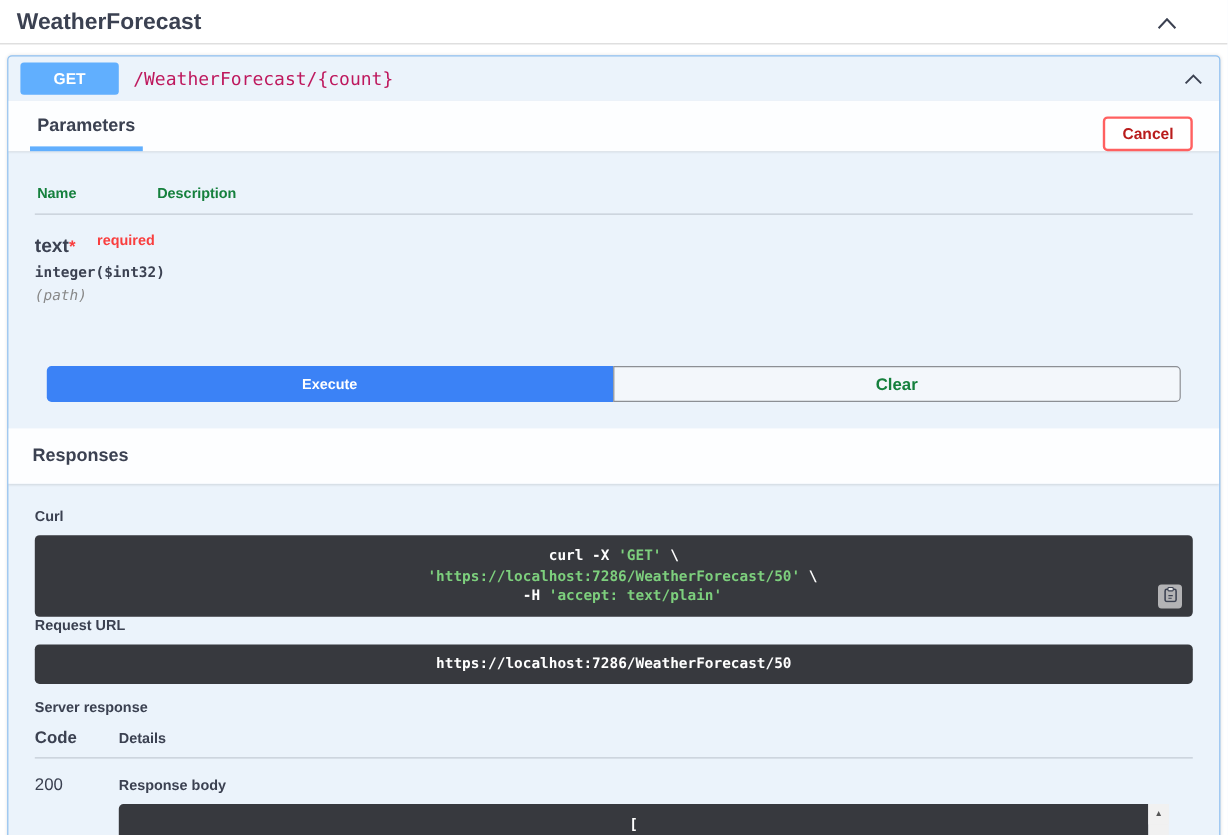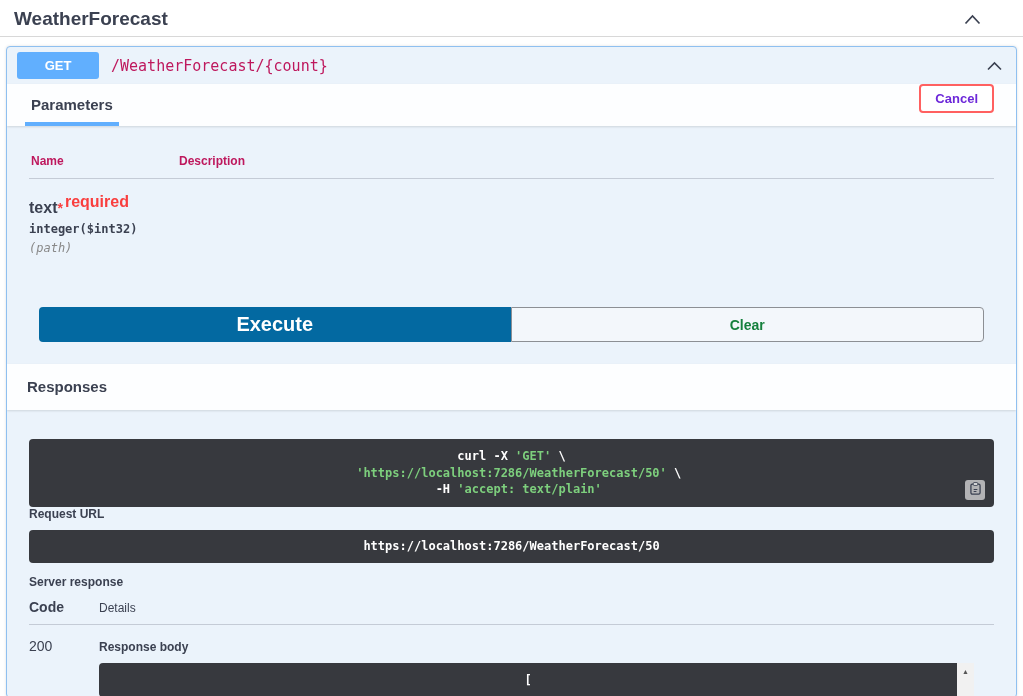--- a/index.html
+++ b/index.html
@@ -18,45 +18,45 @@
     background: #ebf3fb; box-shadow: 0 0 3px rgba(0,0,0,.12); overflow: hidden; }
 
   .op-summary { display: flex; align-items: center; padding: 5px 12px 5px 10px; }
   .method-badge { background: #61affe; color: #fff; font-weight: bold; font-size: 13px;
     padding: 6px 0; width: 82px; text-align: center; border-radius: 3px; border: none; cursor: pointer; }
   .op-path { margin-left: 12px; font-family: "DejaVu Sans Mono", monospace; font-weight: normal;
     font-size: 15px; color: #be185d; }
   .op-summary .chev-btn { margin-left: auto; }
 
   .section-header { background: rgba(255,255,255,.88); box-shadow: 0 1px 2px rgba(0,0,0,.12);
-    display: flex; align-items: flex-start; justify-content: space-between; padding: 0 22px 0 18px; }
+    display: flex; align-items: flex-end; justify-content: space-between; padding: 0 22px 0 18px; }
   .tab-item { display: inline-block; padding: 12px 6px 8px 6px; border-bottom: 4px solid #61affe;
     cursor: pointer; }
   .tab-item span { font-size: 15px; font-weight: bold; color: #3b4151; }
-  .cancel-btn { background: #fff; border: 2px solid #ff6060; color: #6d28d9; font-weight: bold;
+  .cancel-btn { background: #fff; border: 2px solid #ff6060; color: #b91c1c; font-weight: bold;
     font-size: 13px; border-radius: 4px; padding: 5px 14px; cursor: pointer; }
 
   .params-body { padding: 28px 22px 0 22px; }
-  .table-head { display: flex; font-size: 12px; font-weight: bold; color: #be185d;
-    padding: 0 0 10px 2px; border-bottom: 1px solid rgba(59,65,81,.22); gap: 48px; }
+  .table-head { display: flex; font-size: 12px; font-weight: bold; color: #15803d;
+    padding: 0 0 10px 2px; border-bottom: 1px solid rgba(59,65,81,.22); }
   .col-name { width: 100px; }
   .param-row { display: flex; margin-top: 14px; }
   .param-meta { width: 100px; }
   .param-name { font-size: 16px; font-weight: bold; color: #3b4151; }
   .req-star { color: #f93e3e; font-size: 14px; }
-  .req-label { color: #f93e3e; font-size: 16px; vertical-align: super; margin-left: 2px; }
+  .req-label { color: #f93e3e; font-size: 12px; vertical-align: super; margin-left: 18px; }
   .param-type { font-family: "DejaVu Sans Mono", monospace; font-weight: bold; font-size: 12px;
     margin-top: 5px; }
   .param-in { font-family: "DejaVu Sans Mono", monospace; font-style: italic; font-size: 12px;
     color: #888; margin-top: 5px; }
   .param-input { width: 290px; height: 32px; border: 1px solid #d9d9d9; border-radius: 4px;
     padding: 0 10px; font-size: 14px; color: #3b4151; background: #fff; }
 
   .execute-wrapper { display: flex; margin: 52px 10px 18px 10px; }
-  .execute-btn { flex: 1; background: #0369a1; color: #fff; font-weight: bold; font-size: 20px;
+  .execute-btn { flex: 1; background: #3b82f6; color: #fff; font-weight: bold; font-size: 12px;
     border: none; border-radius: 4px 0 0 4px; padding: 6px 0; cursor: pointer; }
   .clear-btn { flex: 1; background: #f3f7fb; color: #15803d; font-weight: bold; font-size: 14px;
     border: 1px solid #8c8f94; border-radius: 0 4px 4px 0; padding: 6px 0; cursor: pointer; }
 
   .responses-header { background: rgba(255,255,255,.88); box-shadow: 0 1px 2px rgba(0,0,0,.12);
     padding: 14px 20px; margin-top: 22px; }
   .responses-header span { font-size: 15px; font-weight: bold; color: #3b4151; }
 
   .responses-body { padding: 20px 22px 0 22px; }
   .block-label { font-size: 12px; font-weight: bold; color: #3b4151; }
@@ -70,21 +70,21 @@
     background: rgba(255,255,255,.62); border: none; border-radius: 3px; cursor: pointer;
     display: flex; align-items: center; justify-content: center; }
   .url-block { padding: 8px 12px; margin-top: 9px; }
   .spacer-12 { }
   .spacer-14 { margin-top: 12px; }
 
   .resp-table-head { display: flex; align-items: flex-end; margin-top: 10px;
     padding-bottom: 9px; border-bottom: 1px solid rgba(59,65,81,.22); }
   .col-code { width: 70px; }
   .resp-table-head .col-code { font-size: 14px; font-weight: bold; }
-  .resp-table-head .col-details { font-size: 12px; font-weight: normal; }
+  .resp-table-head .col-details { font-size: 12px; font-weight: bold; }
   .resp-row { display: flex; margin-top: 13px; }
   .status-code { width: 70px; font-size: 14px; color: #3b4151; }
   .resp-details { flex: 1; margin-right: 20px; }
   .resp-body-label { font-size: 12px; font-weight: bold; margin: 2px 0 9px 0; }
   .resp-block-wrap { display: flex; }
   .resp-block-wrap pre.code-block { flex: 1; margin-top: 0; border-radius: 4px 0 0 4px; }
   .fake-scrollbar { width: 17px; background: #f1f1f1; display: flex; flex-direction: column; }
   .scroll-up { height: 17px; background: #f1f1f1; border: none; cursor: pointer;
     color: #555; font-size: 7px; line-height: 17px; padding: 0; }
 
@@ -145,20 +145,21 @@
       <button class="execute-btn">Execute</button>
       <button class="clear-btn">Clear</button>
     </div>
   </div>
 
   <div class="responses-header">
     <span>Responses</span>
   </div>
 
   <div class="responses-body">
+    <div class="block-label">Curl</div>
     <div class="curl-wrap">
       <pre class="code-block"><div><span class="tok-plain">curl -X </span><span class="tok-string">'GET'</span><span class="tok-plain"> \</span></div><div><span class="tok-plain">  </span><span class="tok-string">'https://localhost:7286/WeatherForecast/50'</span><span class="tok-plain"> \</span></div><div><span class="tok-plain">  -H </span><span class="tok-string">'accept: text/plain'</span></div></pre>
       <button class="copy-btn">
         <span>
           <svg width="11" height="13" viewBox="0 0 12 14">
             <rect x="1" y="2.2" width="10" height="11" rx="1.5" fill="none" stroke="#3b4151" stroke-width="1.4"></rect>
             <rect x="3.6" y="0.6" width="4.8" height="3" rx="0.8" fill="#e8e8e8" stroke="#3b4151" stroke-width="1"></rect>
             <path d="M4 8 h4 M4 10.3 h3" stroke="#3b4151" stroke-width="1.1" fill="none"></path>
           </svg>
         </span>

